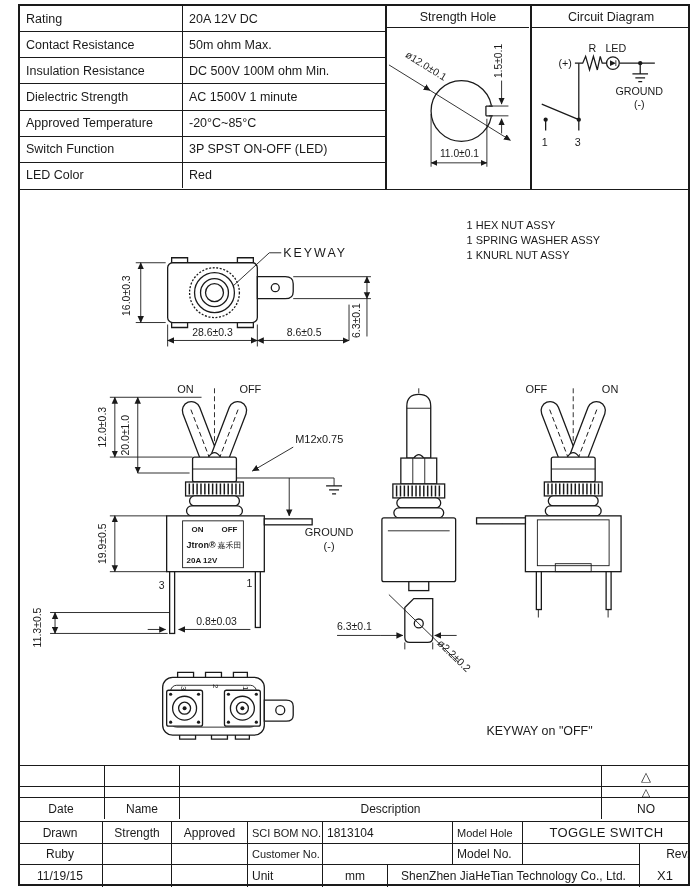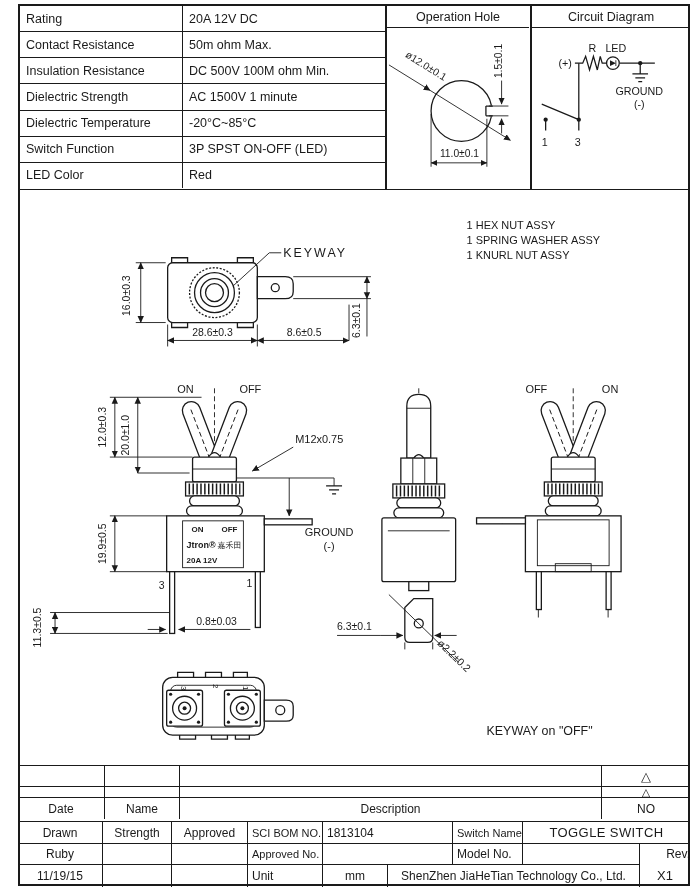--- a/index.html
+++ b/index.html
@@ -61,34 +61,34 @@
       </div>
     <div class="srow">
         <div class="sl">Insulation Resistance</div>
         <div class="sv">DC 500V 100M ohm Min.</div>
       </div>
     <div class="srow">
         <div class="sl">Dielectric Strength</div>
         <div class="sv">AC 1500V 1 minute</div>
       </div>
     <div class="srow">
-        <div class="sl">Dielectric Temperature</div>
+        <div class="sl">Approved Temperature</div>
         <div class="sv">-20°C~85°C</div>
       </div>
     <div class="srow">
         <div class="sl">Switch Function</div>
         <div class="sv">3P SPST ON-OFF (LED)</div>
       </div>
     <div class="srow">
         <div class="sl">LED Color</div>
         <div class="sv">Red</div>
       </div>
   </div>
 
-  <div class="abs hdr" style="left:387px;top:6px;width:142px;height:22px">Operation Hole</div>
+  <div class="abs hdr" style="left:387px;top:6px;width:142px;height:22px">Strength Hole</div>
   <svg class="abs" style="left:387px;top:29px" width="142" height="158" viewBox="0 0 145 160">
     <circle class="ln wh" cx="76" cy="83" r="31"></circle>
     <rect x="100.5" y="77.5" width="9" height="11" fill="#fff"></rect>
     <path class="ln" d="M101,78 H108 M101,88 H108 M101,78 V88"></path>
     <line class="ln th" x1="2" y1="36" x2="44" y2="62" marker-end="url(#arM)"></line>
     <line class="ln th" x1="44" y1="62" x2="126" y2="113" marker-end="url(#arM)"></line>
     <text class="t10 mid" x="38" y="40" transform="rotate(32 38 40)">ø12.0±0.1</text>
     <path class="ln th" d="M104,78 H124 M104,88 H124"></path>
     <line class="ln th" x1="117" y1="52" x2="117" y2="76" marker-end="url(#arM)"></line>
     <line class="ln th" x1="117" y1="106" x2="117" y2="91" marker-end="url(#arM)"></line>
@@ -325,30 +325,30 @@
     </div>
   </div>
 
   <div id="tb2" class="abs">
     <div class="trow" style="height:22px">
       <div class="tc" style="width:85px">Drawn</div>
       <div class="tc" style="width:69px">Strength</div>
       <div class="tc" style="width:76px">Approved</div>
       <div class="tc lft fs11" style="width:75px">SCI BOM NO.</div>
       <div class="tc lft" style="width:130px">1813104</div>
-      <div class="tc lft fs11" style="width:70px">Switch Name</div>
+      <div class="tc lft fs11" style="width:70px">Model Hole</div>
       <div class="tc nr fs13" style="width:167px">TOGGLE SWITCH</div>
     </div>
     <div class="trow" style="height:43px">
       <div style="width:622px">
         <div class="trow" style="height:21px">
           <div class="tc" style="width:85px;height:21px">Ruby</div>
           <div class="tc" style="width:69px;height:21px"></div>
           <div class="tc" style="width:76px;height:21px"></div>
-          <div class="tc lft fs11" style="width:75px;height:21px">Approved No.</div>
+          <div class="tc lft fs11" style="width:75px;height:21px">Customer No.</div>
           <div class="tc" style="width:130px;height:21px"></div>
           <div class="tc lft" style="width:70px;height:21px">Model No.</div>
           <div class="tc" style="width:117px;height:21px"></div>
         </div>
         <div class="trow" style="height:22px">
           <div class="tc nb" style="width:85px;height:22px">11/19/15</div>
           <div class="tc nb" style="width:69px;height:22px"></div>
           <div class="tc nb" style="width:76px;height:22px"></div>
           <div class="tc lft nb" style="width:75px;height:22px">Unit</div>
           <div class="tc nb" style="width:65px;height:22px">mm</div>

